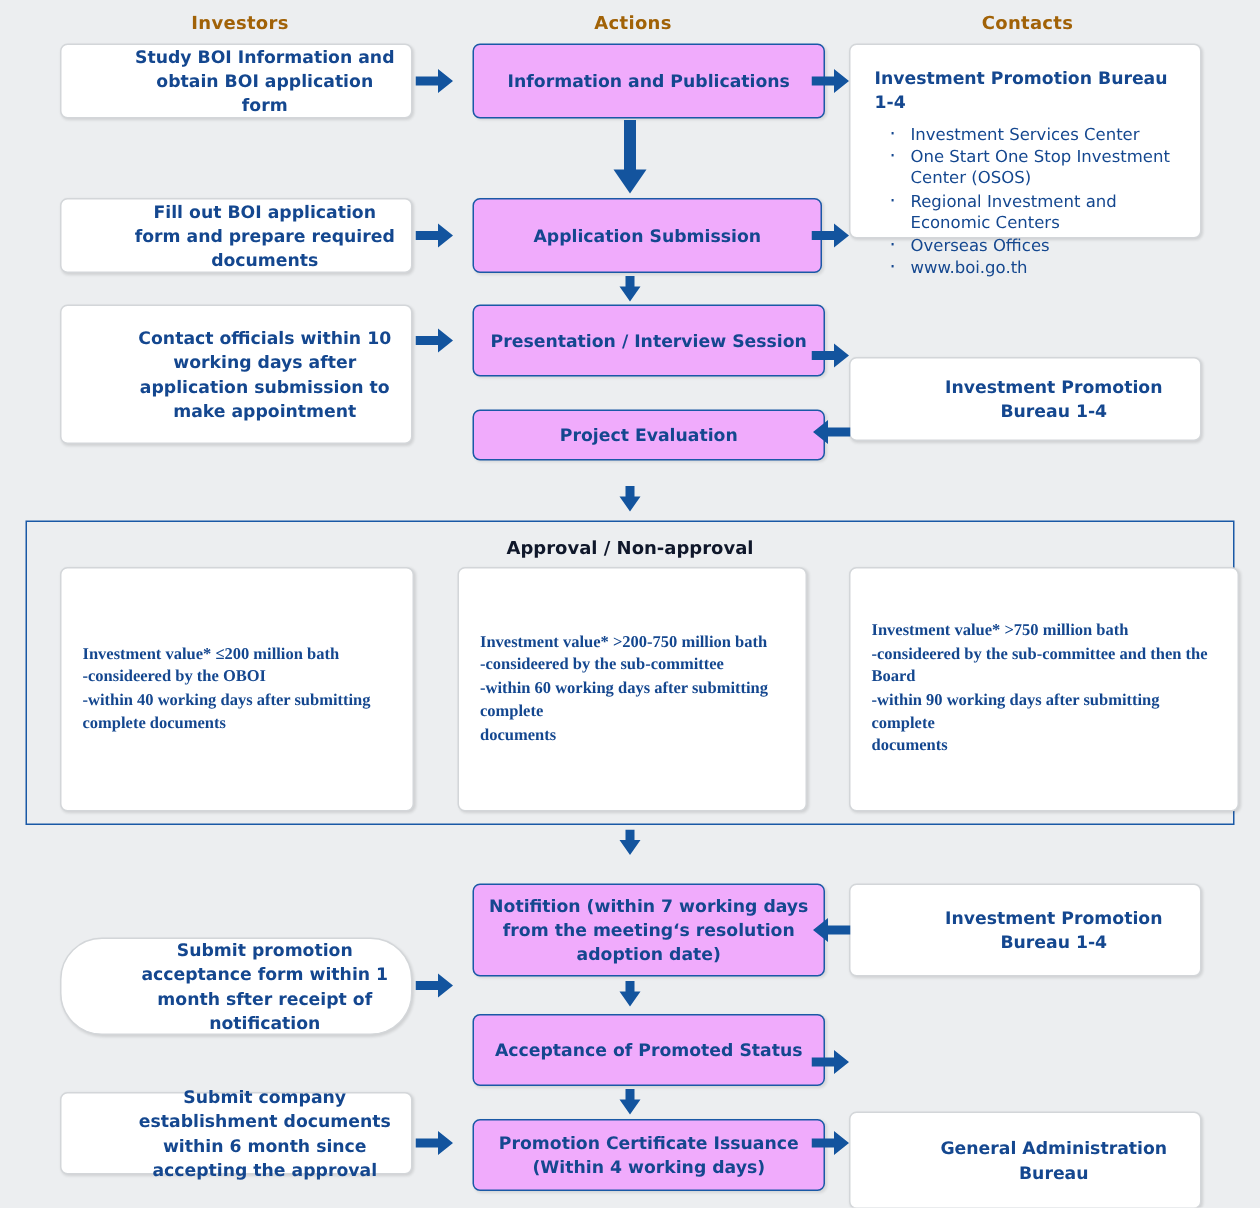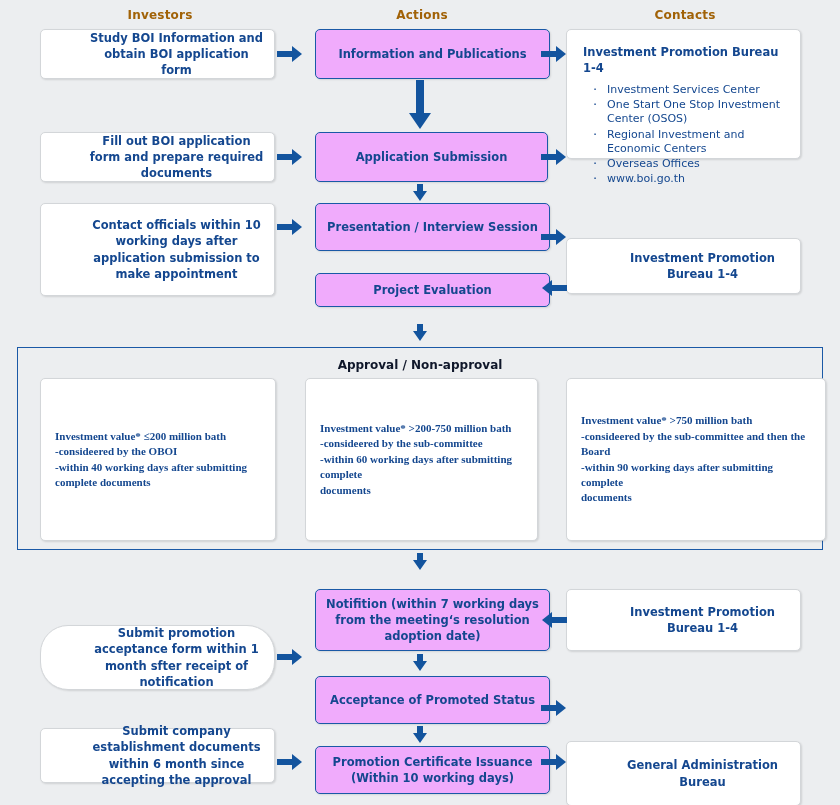--- a/index.html
+++ b/index.html
@@ -176,21 +176,21 @@
 
   <div class="box box-action" style="left:303px; top:589px; width:235px; height:62px;">
     <span>Notifition (within 7 working days from the meeting‘s resolution adoption date)</span>
   </div>
 
   <div class="box box-action" style="left:303px; top:676px; width:235px; height:48px;">
     <span>Acceptance of Promoted Status</span>
   </div>
 
   <div class="box box-action" style="left:303px; top:746px; width:235px; height:48px;">
-    <span>Promotion Certificate Issuance (Within 10 working days)</span>
+    <span>Promotion Certificate Issuance (Within 4 working days)</span>
   </div>
 
   <div class="box box-white contact-card" style="left:566px; top:29px; width:235px; height:130px;">
     <div class="contact-title">Investment Promotion Bureau 1-4</div>
     <ul class="contact-list">
       <li>Investment Services Center</li>
       <li>One Start One Stop Investment Center (OSOS)</li>
       <li>Regional Investment and Economic Centers</li>
       <li>Overseas Offices</li>
       <li>www.boi.go.th</li>

